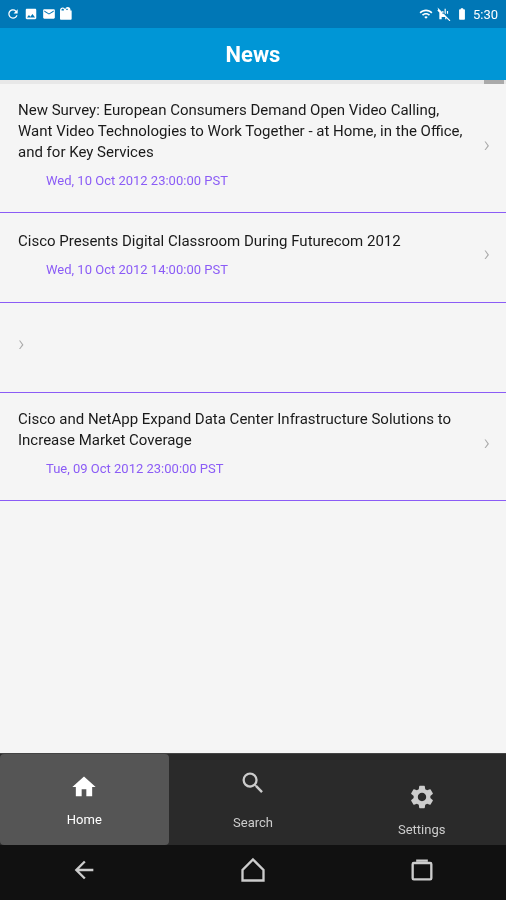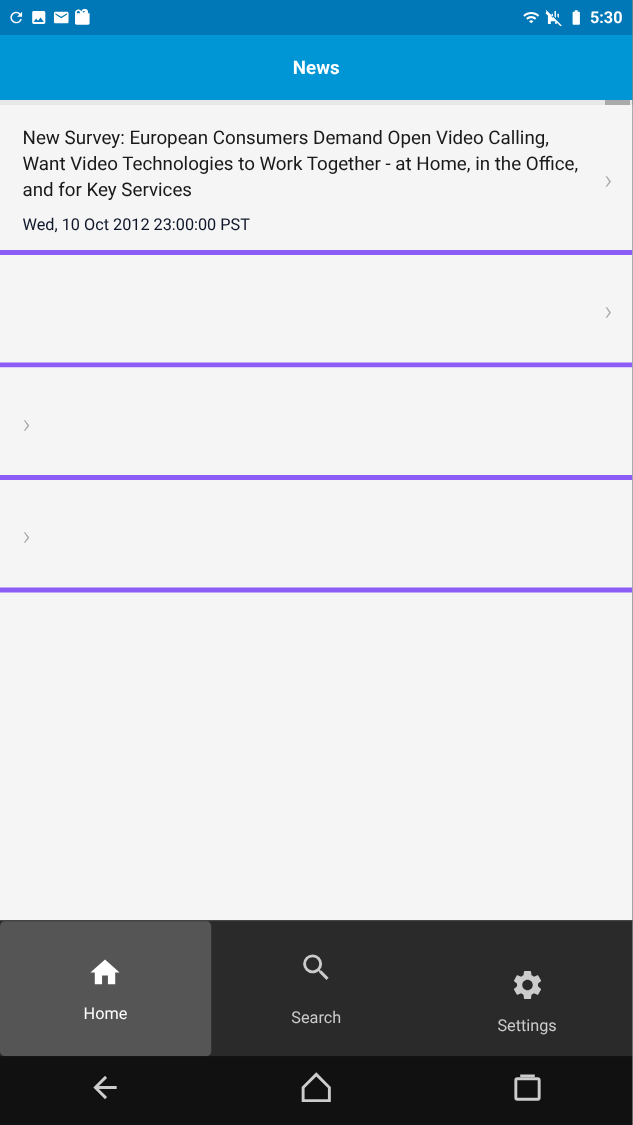--- a/index.html
+++ b/index.html
@@ -28,35 +28,35 @@
       display: flex;
       align-items: center;
       gap: 4px;
     }
     .status-bar-right {
       display: flex;
       align-items: center;
       gap: 4px;
       font-size: 13px;
       color: #fff;
-      font-weight: bold;
+      font-weight: normal;
     }
 
     
     .header {
       background: #0096d6;
       height: 52px;
       display: flex;
       align-items: center;
       justify-content: center;
       flex-shrink: 0;
     }
     .header-title {
       color: #fff;
-      font-size: 15px;
+      font-size: 22px;
       font-weight: bold;
     }
 
     
     .scroll-indicator {
       background: #e8e8e8;
       height: 4px;
       display: flex;
       justify-content: flex-end;
       align-items: flex-start;
@@ -71,22 +71,22 @@
     
     .news-list {
       flex: 1;
       background: #f5f5f5;
       overflow-y: auto;
       overflow-x: hidden;
     }
 
     .news-item {
       background: #f5f5f5;
-      padding: 16px 16px 12px 18px;
-      border-bottom: 4px solid #8b5cf6;
+      padding: 16px 16px 24px 18px;
+      border-bottom: 1px solid #8b5cf6;
       display: flex;
       align-items: center;
       justify-content: space-between;
       cursor: pointer;
       min-height: 90px;
     }
 
     .news-content {
       flex: 1;
       padding-right: 10px;
@@ -95,34 +95,35 @@
     .news-title {
       font-size: 15px;
       color: #1a1a1a;
       line-height: 1.4;
       margin-bottom: 10px;
       font-weight: 400;
     }
 
     .news-date {
       font-size: 13px;
-      color: #0f172a;
+      color: #8b5cf6;
+      margin-left: 28px;
     }
 
     .chevron {
       color: #aaa;
       font-size: 22px;
       font-weight: 300;
       flex-shrink: 0;
     }
 
     
     .bottom-nav {
       background: #2a2a2a;
-      height: 109px;
+      height: 92px;
       display: flex;
       align-items: center;
       justify-content: space-around;
       flex-shrink: 0;
       border-top: 1px solid #444;
     }
 
     .nav-item {
       display: flex;
       flex-direction: column;
@@ -230,27 +231,33 @@
 
 <div class="news-item">
       <div class="news-content">
         <div class="news-title">New Survey: European Consumers Demand Open Video Calling, Want Video Technologies to Work Together - at Home, in the Office, and for Key Services</div>
         <div class="news-date">Wed, 10 Oct 2012 23:00:00 PST</div>
       </div>
       <div class="chevron">›</div>
     </div>
     <div class="news-item">
       <div class="news-content">
+        <div class="news-title">Cisco Presents Digital Classroom During Futurecom 2012</div>
+        <div class="news-date">Wed, 10 Oct 2012 14:00:00 PST</div>
       </div>
       <div class="chevron">›</div>
     </div>
     <div class="news-item">
       <div class="chevron">›</div>
     </div>
     <div class="news-item">
+      <div class="news-content">
+        <div class="news-title">Cisco and NetApp Expand Data Center Infrastructure Solutions to Increase Market Coverage</div>
+        <div class="news-date">Tue, 09 Oct 2012 23:00:00 PST</div>
+      </div>
       <div class="chevron">›</div>
     </div>
   </div>
 
 <div class="bottom-nav">
 
 <div class="nav-item active" style="color: rgb(255, 255, 255);">
       <span class="nav-icon"><svg width="28" height="28" viewBox="0 0 24 24" fill="#fff">
           <path d="M10 20v-6h4v6h5v-8h3L12 3 2 12h3v8z"></path>
         </svg></span>

